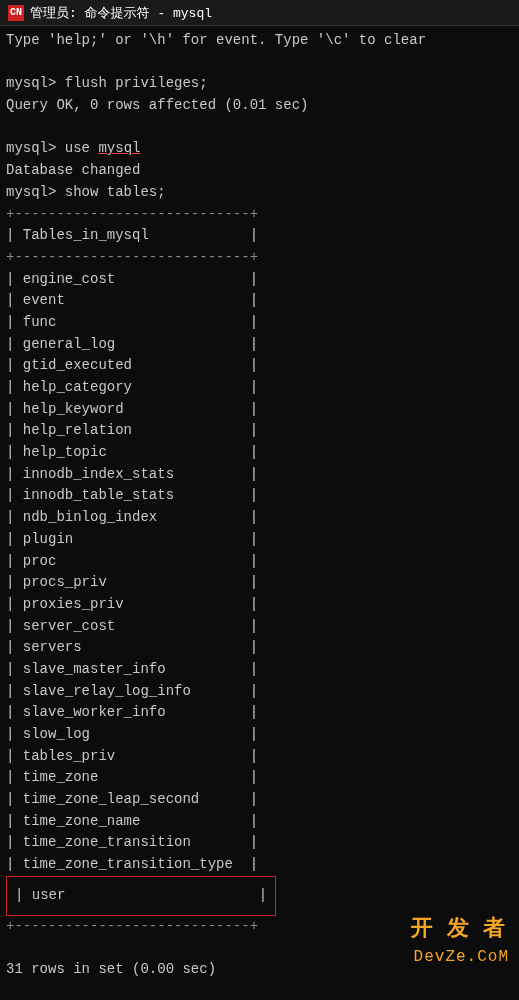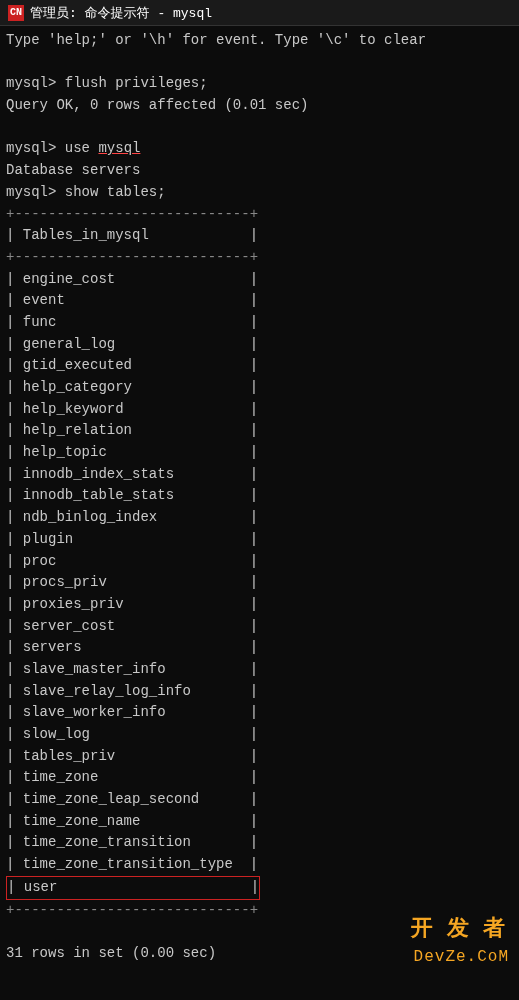--- a/index.html
+++ b/index.html
@@ -117,21 +117,21 @@
   
   <div class="line">&nbsp;</div>
   
   <div class="line text-white">mysql&gt; flush privileges;</div>
   <div class="line text-white">Query OK, 0 rows affected (0.01 sec)</div>
   
   <div class="line">&nbsp;</div>
   
   <div class="line text-white">mysql&gt; use <span class="text-red-underline">mysql</span></div>
   
-  <div class="line text-white">Database servers</div>
+  <div class="line text-white">Database changed</div>
   
   <div class="line text-white">mysql&gt; show tables;</div>
   
   <div class="line table-border">+----------------------------+</div>
   
   <div class="line text-white">| Tables_in_mysql            |</div>
   
   <div class="line table-border">+----------------------------+</div>
   
   <div class="line table-row">| engine_cost                |</div>
@@ -156,21 +156,21 @@
   <div class="line table-row">| slave_relay_log_info       |</div>
   <div class="line table-row">| slave_worker_info          |</div>
   <div class="line table-row">| slow_log                   |</div>
   <div class="line table-row">| tables_priv                |</div>
   <div class="line table-row">| time_zone                  |</div>
   <div class="line table-row">| time_zone_leap_second      |</div>
   <div class="line table-row">| time_zone_name             |</div>
   <div class="line table-row">| time_zone_transition       |</div>
   <div class="line table-row">| time_zone_transition_type  |</div>
   
-  <div class="line table-row" style="display:inline-block; border: 1px solid #cc2222; padding: 0;">| user                       |</div>
+  <div class="line table-row" style="display:inline-block; border: 1px solid #cc2222; padding: 8px;">| user                       |</div>
   
   <div class="line table-border">+----------------------------+</div>
   
   <div class="line">&nbsp;</div>
   
   <div class="line text-white">31 rows in set (0.00 sec)</div>
 
   
   <div class="watermark">
     <div class="watermark-top">开 发 者</div>

